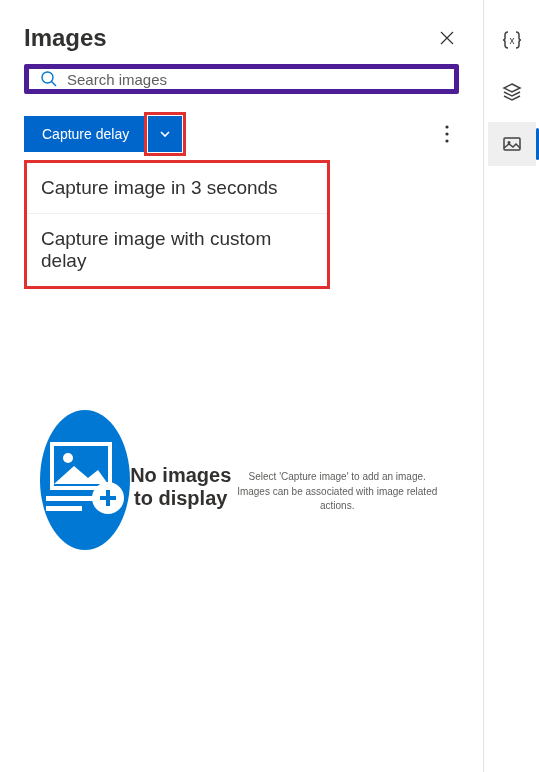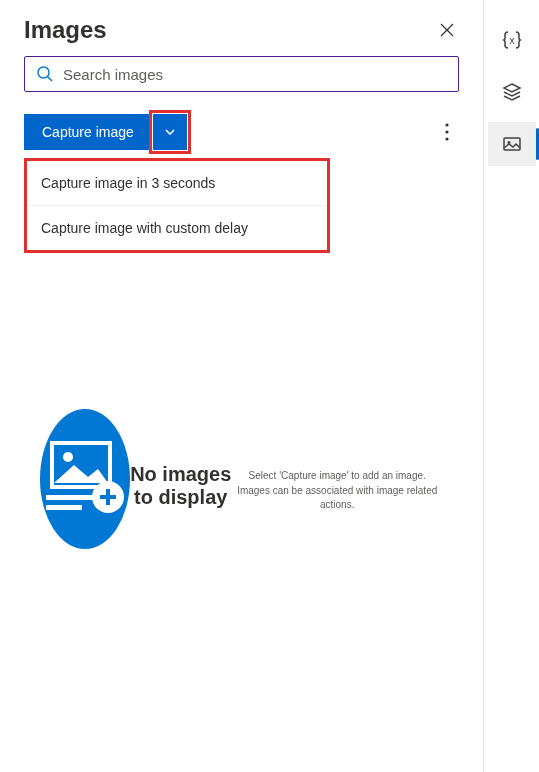--- a/index.html
+++ b/index.html
@@ -51,42 +51,43 @@
       bottom: 6px;
       width: 3px;
       background: #0066cc;
       border-radius: 2px;
     }
     .header {
       display: flex;
       align-items: center;
       justify-content: space-between;
       padding: 16px 24px 12px 24px;
+      margin-top: 8px;
     }
     .header-title {
       font-size: 24px;
       font-weight: 600;
       color: #323130;
     }
     .close-btn {
       width: 24px;
       height: 24px;
       display: flex;
       align-items: center;
       justify-content: center;
       cursor: pointer;
       color: #323130;
     }
     .search-row {
       padding: 0 24px;
     }
     .search-box {
       width: 100%;
-      height: 36px;
-      border: 1px solid #4c1d95;
+      height: 30px;
+      border: 5px solid #4c1d95;
       border-radius: 2px;
       display: flex;
       align-items: center;
       padding: 0 10px;
     }
     .search-box input {
       flex: 1;
       border: none;
       outline: none;
       font-size: 15px;
@@ -147,21 +148,21 @@
       position: absolute;
       left: 24px;
       top: 66px;
       width: 306px;
       background: #ffffff;
       border: 3px solid #e03030;
       z-index: 5;
     }
     .dropdown-item {
       padding: 14px 14px;
-      font-size: 14px;
+      font-size: 19px;
       color: #323130;
       cursor: pointer;
       border-bottom: 1px solid #f0f0f0;
     }
     .dropdown-item:last-child {
       border-bottom: none;
     }
     .empty-state {
       flex: 1;
       display: flex;
@@ -215,21 +216,21 @@
       <svg width="20" height="20" viewBox="0 0 20 20">
         <circle cx="8.5" cy="8.5" r="5.5" stroke="#0078d4" stroke-width="1.4" fill="none"></circle>
         <line x1="12.8" y1="12.8" x2="17" y2="17" stroke="#0078d4" stroke-width="1.4"></line>
       </svg>
       <input type="text" placeholder="Search images" style="">
     </div>
   </div>
 
   <div class="toolbar">
     <div class="split-button">
-      <button class="split-main">Capture image</button>
+      <button class="split-main">Capture delay</button>
       <button class="split-chevron">
         <svg width="14" height="14" viewBox="0 0 14 14">
           <path d="M3 5 L7 9 L11 5" stroke="#ffffff" stroke-width="1.6" fill="none"></path>
         </svg>
       </button>
     </div>
     <div class="more-btn">
       <svg width="4" height="18" viewBox="0 0 4 18">
         <circle cx="2" cy="2" r="1.6" fill="#323130"></circle>
         <circle cx="2" cy="9" r="1.6" fill="#323130"></circle>

